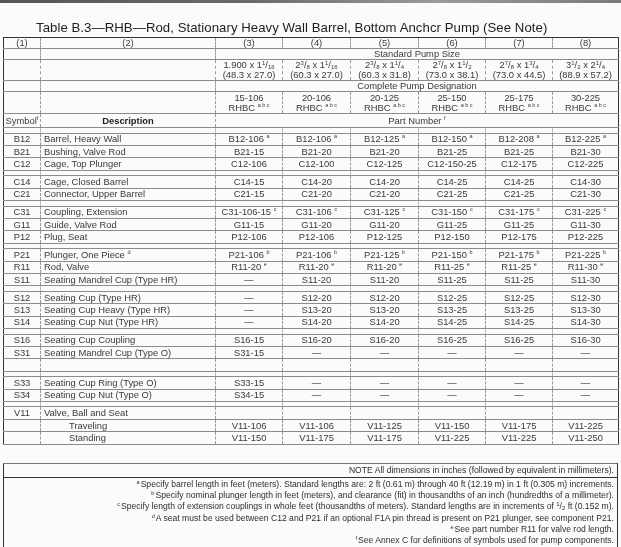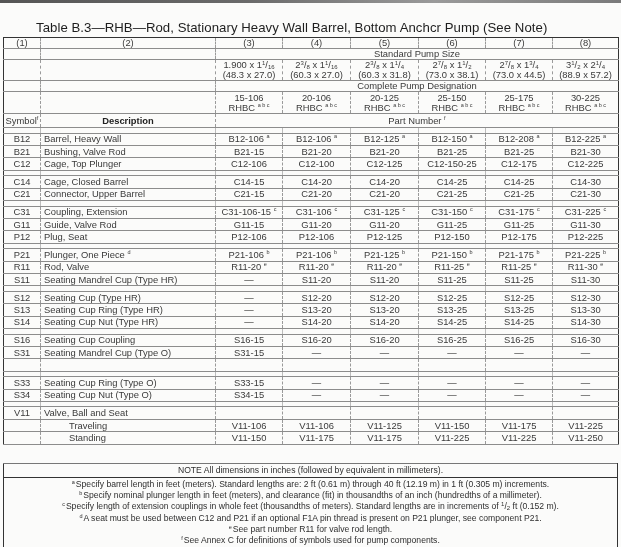--- a/index.html
+++ b/index.html
@@ -46,21 +46,21 @@
   td.bold { font-weight:bold; color:#222;margin-top:36px; }
   sup { font-size:5.5px; vertical-align:4px; line-height:0; }
   .frac { font-size:6px; vertical-align:3px; }
   .frac-d { font-size:6px; vertical-align:-1px; }
   table.notes {
     position:absolute; left:3px; top:463px; width:615px;
     border-collapse:collapse; font-size:8.6px; color:#2e2e2e;
   }
   table.notes td {
     border:1.4px solid #333; border-top:1px solid #777; padding:1px 3px;
-    text-align:center; line-height:1.28;
+    text-align:right; line-height:1.28;
   }
   table.notes tr:last-child td { border-bottom:1.8px solid #222; }
   .fn { display:block; white-space:nowrap; }
   .fn sup { font-size:5.5px; vertical-align:3px; margin-right:1px; }
 </style>
 </head>
 <body>
 
 <div class="topline"></div>
 
@@ -324,21 +324,21 @@
         <td class="desc"><span>Seating Cup (Type HR)</span></td>
         <td><span>—</span></td>
         <td><span>S12-20</span></td>
         <td><span>S12-20</span></td>
         <td><span>S12-25</span></td>
         <td><span>S12-25</span></td>
         <td><span>S12-30</span></td>
       </tr>
       <tr class="data">
         <td>S13</td>
-        <td class="desc"><span>Seating Cup Ring (Type HR)</span></td>
+        <td class="desc"><span>Seating Cup Heavy (Type HR)</span></td>
         <td><span>—</span></td>
         <td><span>S13-20</span></td>
         <td><span>S13-20</span></td>
         <td><span>S13-25</span></td>
         <td><span>S13-25</span></td>
         <td><span>S13-30</span></td>
       </tr>
       <tr class="data">
         <td>S14</td>
         <td class="desc"><span>Seating Cup Nut (Type HR)</span></td>

